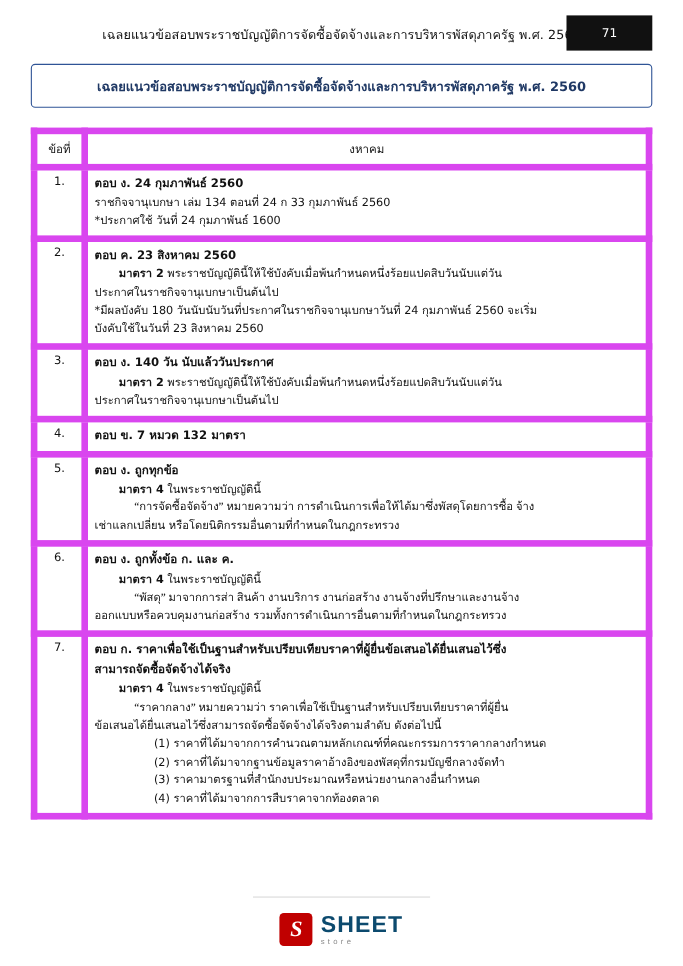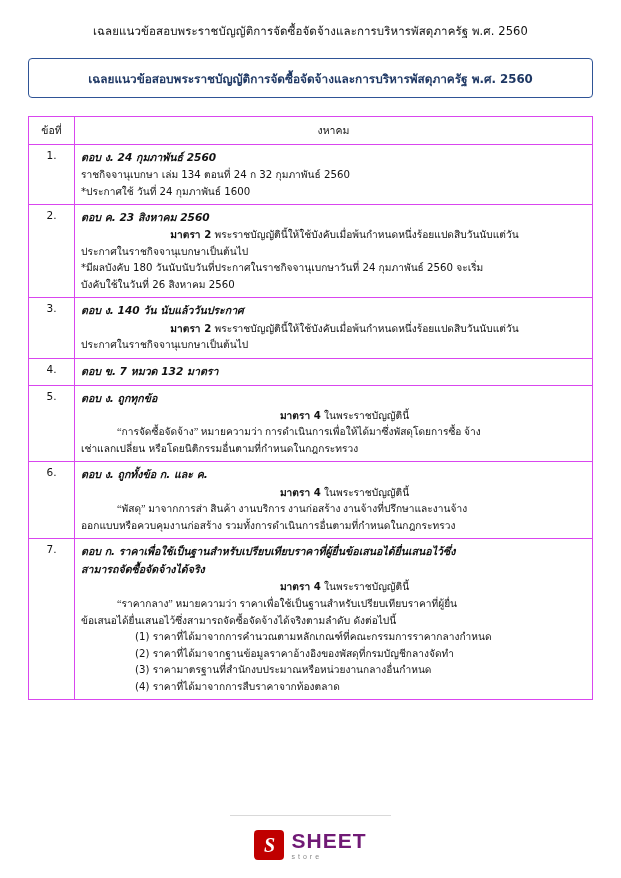--- a/index.html
+++ b/index.html
@@ -70,21 +70,21 @@
 
   
   .answer-table {
     margin: 18px 28px 0 28px;
     border-collapse: collapse;
     width: calc(100% - 56px);
     table-layout: fixed;
   }
   .answer-table th,
   .answer-table td {
-    border: 1px solid #d946ef;
+    border: 6px solid #d946ef;
     vertical-align: top;
     padding: 4px 6px;
   }
   .answer-table thead th {
     text-align: center;
     font-size: 10.5px;
     font-weight: normal;
     padding: 5px 4px;
   }
   .col-no { width: 46px; }
@@ -94,23 +94,22 @@
     padding-top: 5px;
   }
   .cell-body {
     font-size: 10.2px;
     line-height: 1.62;
   }
   .ans-line {
     font-weight: bold;
     font-size: 10.6px;
     margin-bottom: 1px;
-    font-style: italic;
-  }
-  .ind1 { text-indent: 22px; text-align: center; }
+  }
+  .ind1 { text-indent: 22px; }
   .ind2 { text-indent: 36px; font-family: Liberation Serif, serif; }
   .ind3 { text-indent: 54px; }
   .bold { font-weight: bold; }
 
   
   .footer {
     position: absolute;
     left: 0;
     right: 0;
     bottom: 18px;
@@ -134,21 +133,21 @@
     font-family: "Liberation Serif", serif;
   }
   .logo-text {
     display: flex;
     flex-direction: column;
     line-height: 1;
   }
   .logo-word {
     font-size: 21px;
     font-weight: bold;
-    color: #701a75;
+    color: #0c4a6e;
     letter-spacing: 1px;
     font-family: "Liberation Sans", sans-serif;
   }
   .logo-sub {
     font-size: 7px;
     color: #888888;
     letter-spacing: 3px;
     margin-top: 2px;
     font-family: "Liberation Sans", sans-serif;
   }
@@ -161,20 +160,21 @@
     background: #d9d9d9;
   }
 </style>
 </head>
 <body>
 
 <div class="page">
 
   <div class="header">
     <div class="header-title">เฉลยแนวข้อสอบพระราชบัญญัติการจัดซื้อจัดจ้างและการบริหารพัสดุภาครัฐ พ.ศ. 2560</div>
+    <div class="page-number-box">71</div>
   </div>
 
   <div class="title-box">
     <div class="title-box-text">เฉลยแนวข้อสอบพระราชบัญญัติการจัดซื้อจัดจ้างและการบริหารพัสดุภาครัฐ พ.ศ. 2560</div>
   </div>
 
   <table class="answer-table">
     <colgroup>
       <col class="col-no">
       <col>
@@ -183,32 +183,32 @@
       <tr>
         <th>ข้อที่</th>
         <th>งหาคม</th>
       </tr>
     </thead>
     <tbody id="table-body">
         <tr>
           <td class="cell-no">1.</td>
           <td class="cell-body">
             <div class="ans-line">ตอบ ง. 24 กุมภาพันธ์ 2560</div>
-            <div>ราชกิจจานุเบกษา เล่ม 134 ตอนที่ 24 ก 32 กุมภาพันธ์ 2560</div>
+            <div>ราชกิจจานุเบกษา เล่ม 134 ตอนที่ 24 ก 33 กุมภาพันธ์ 2560</div>
             <div>*ประกาศใช้ วันที่ 24 กุมภาพันธ์ 1600</div>
           </td>
         </tr>
         <tr>
           <td class="cell-no">2.</td>
           <td class="cell-body">
             <div class="ans-line">ตอบ ค. 23 สิงหาคม 2560</div>
             <div class="ind1"><span class="bold">มาตรา 2</span> พระราชบัญญัตินี้ให้ใช้บังคับเมื่อพ้นกำหนดหนึ่งร้อยแปดสิบวันนับแต่วัน</div>
             <div>ประกาศในราชกิจจานุเบกษาเป็นต้นไป</div>
             <div>*มีผลบังคับ 180 วันนับนับวันที่ประกาศในราชกิจจานุเบกษาวันที่ 24 กุมภาพันธ์ 2560 จะเริ่ม</div>
-            <div>บังคับใช้ในวันที่ 26 สิงหาคม 2560</div>
+            <div>บังคับใช้ในวันที่ 23 สิงหาคม 2560</div>
           </td>
         </tr>
         <tr>
           <td class="cell-no">3.</td>
           <td class="cell-body">
             <div class="ans-line">ตอบ ง. 140 วัน นับแล้ววันประกาศ</div>
             <div class="ind1"><span class="bold">มาตรา 2</span> พระราชบัญญัตินี้ให้ใช้บังคับเมื่อพ้นกำหนดหนึ่งร้อยแปดสิบวันนับแต่วัน</div>
             <div>ประกาศในราชกิจจานุเบกษาเป็นต้นไป</div>
           </td>
         </tr>

